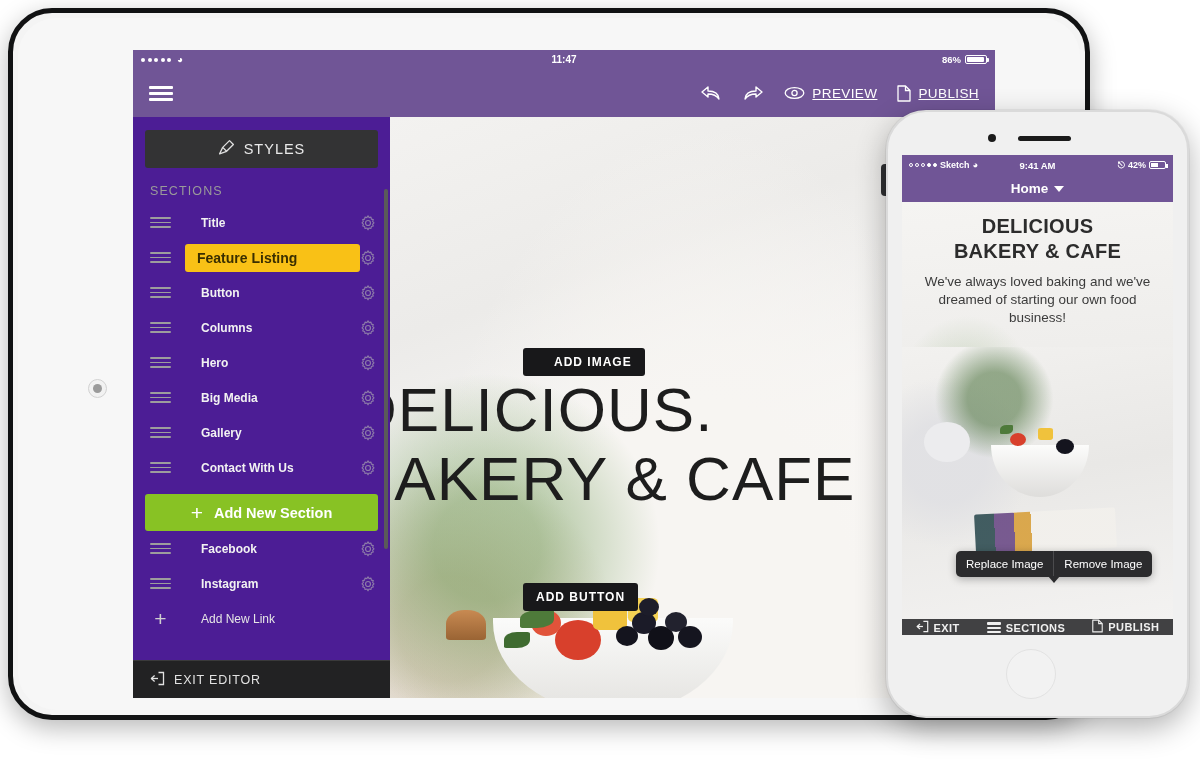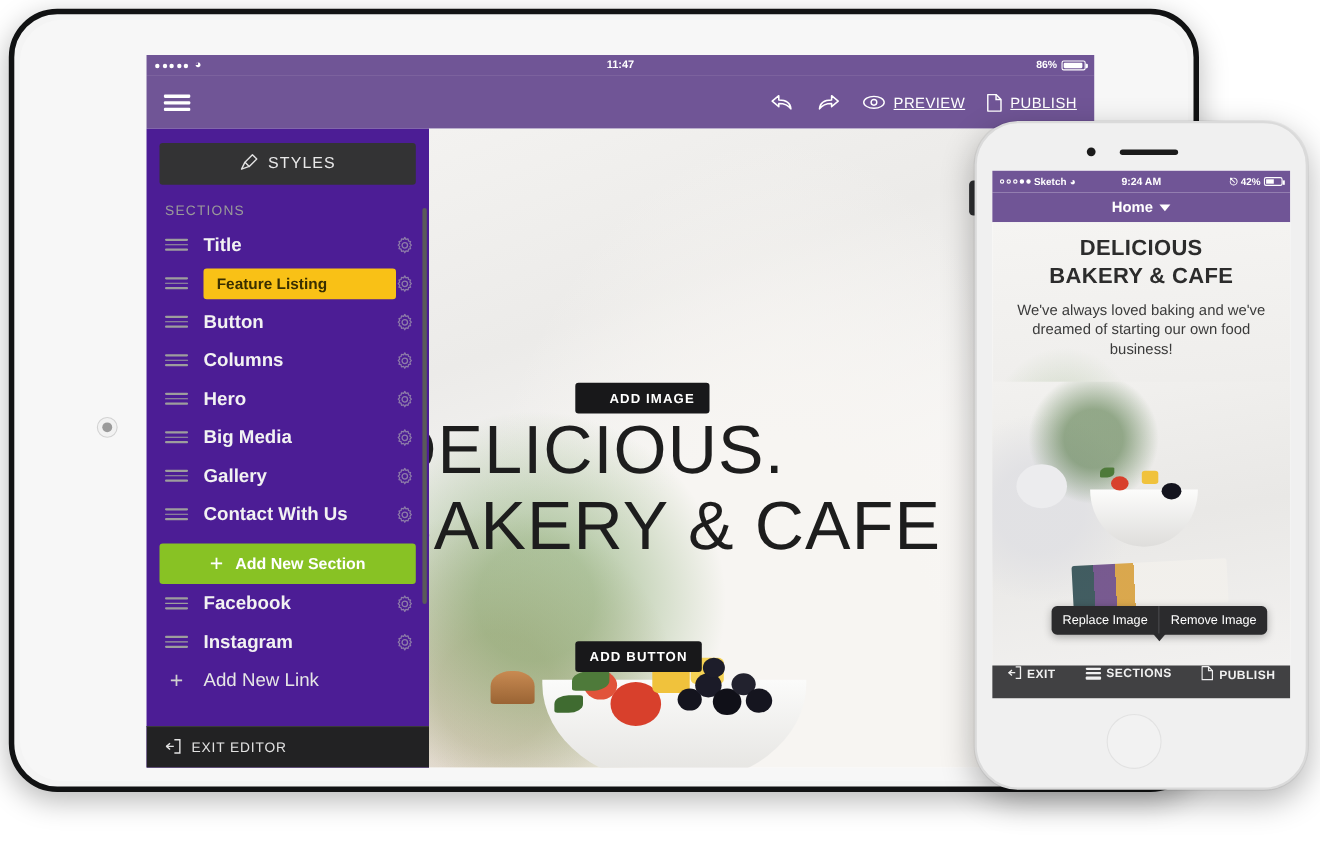--- a/index.html
+++ b/index.html
@@ -79,21 +79,21 @@
   .section-head {
     font-size:12.5px; color:#9a9a9a; letter-spacing:1.1px;
     padding:16px 0 7px 17px;
   }
   .row {
     display:flex; align-items:center; height:35px; padding:0 14px 0 17px; cursor:pointer;
   }
   .drag-handle { width:21px; flex:none; }
   .drag-handle span{ display:block; height:1.8px; background:#9d9d9d; margin:2.6px 0; border-radius:1px;}
   .row-label {
-    margin-left:14px; font-size:17px; font-weight:bold; color:#f2f2f2; flex:1;
+    margin-left:30px; font-size:12px; font-weight:bold; color:#f2f2f2; flex:1;
     white-space:nowrap;
   }
   .row.active .row-pill {
     background:#f9c116; color:#3a2f00; border-radius:3px;
     padding:6px 0 6px 12px; margin-left:14px; flex:1; font-size:14px; font-weight:bold;
   }
   .gear { flex:none; width:16px; height:16px; opacity:.62;}
   #add-new-section-button {
     margin:9px 12px 0 12px; height:37px; background:#88c224; border-radius:3px;
     display:flex; align-items:center; justify-content:center; gap:11px;
@@ -245,22 +245,22 @@
     box-shadow:0 2px 8px rgba(0,0,0,.3);
   }
   #image-popover div { padding:7px 10px; cursor:pointer; white-space:nowrap;}
   #image-popover div + div { border-left:1px solid #4b4b4d;}
   #image-popover::after{
     content:""; position:absolute; left:50%; margin-left:-6px; bottom:-6px;
     border-left:6px solid transparent; border-right:6px solid transparent;
     border-top:7px solid #2b2b2d;
   }
   #phone-bottom-bar {
-    position:absolute; left:0; right:0; bottom:0; height:30px; background:#414143;
-    display:flex; align-items:flex-start; justify-content:space-around;
+    position:absolute; left:0; right:0; bottom:0; height:16px; background:#414143;
+    display:flex; align-items:flex-end; justify-content:space-around;
     color:#f0f0f0; font-size:11px; font-weight:bold; letter-spacing:.4px;
   }
   .pb-item { display:flex; align-items:center; gap:5px; cursor:pointer;}
   .stack-ico span { display:block; width:14px; height:2.2px; background:#f0f0f0; margin:2px 0; border-radius:1px;}
 </style>
 </head>
 <body>
 
 <div id="tablet-device">
   <div id="tablet-bezel-inner"></div>
@@ -543,21 +543,21 @@
         <span class="ph-dots">
           <i></i>
             <i></i>
             <i></i>
             <i class="filled"></i>
             <i class="filled"></i>
         </span>
         <span>Sketch</span>
         <span>◕</span>
       </div>
-      <div id="phone-status-time">9:24 AM</div>
+      <div id="phone-status-time">9:41 AM</div>
       <div id="phone-status-right">
         <span>⎋</span>
         <span>42%</span>
         <span class="batt-sm">
             <i style="width:6.5px"></i>
           </span>
       </div>
     </div>
 
     <div id="phone-navbar">

